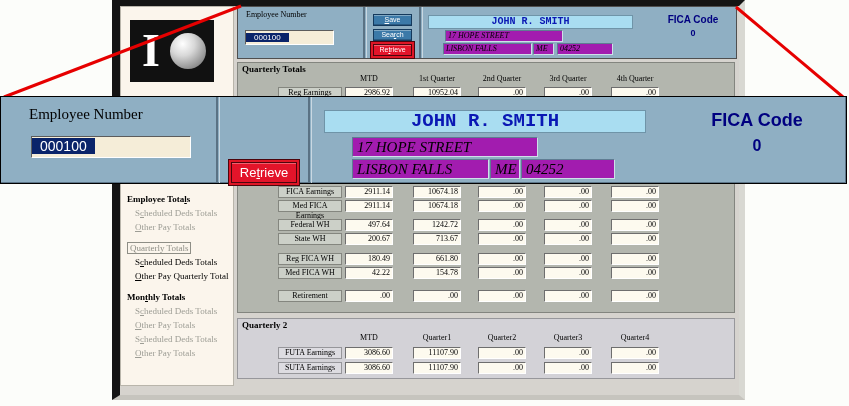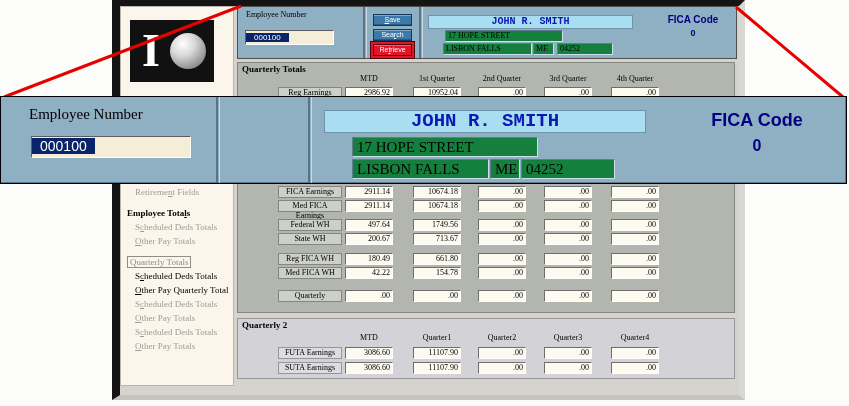--- a/index.html
+++ b/index.html
@@ -69,24 +69,24 @@
     box-shadow:0 0 0 2px #df1626, 0 0 0 3px #4c060d, inset 0 1px 0 #f0606e;
   }
   .top-panel .btn{left:6px;width:39px;height:12px;font-size:7px;line-height:10px;}
   .top-panel .btn.b1{top:7px;} .top-panel .btn.b2{top:22px;} .top-panel .btn.b3{top:37px;}
   .name-box{
     position:absolute;box-sizing:border-box;background:#a9ddf1;border:1px solid #6f94a8;
     color:#0a18b4;font-family:Liberation Mono, monospace;font-weight:bold;text-align:center;
   }
   .top-panel .name-box{left:5px;top:8px;width:205px;height:14px;font-size:10px;line-height:12px;}
   .addr{
-    position:absolute;box-sizing:border-box;background:#15803d;
+    position:absolute;box-sizing:border-box;background:#a21caf;
     border-top:1px solid #5f7c92;border-left:1px solid #5f7c92;
     border-bottom:1px solid #cfdfe9;border-right:1px solid #cfdfe9;
-    color:#000;overflow:hidden;white-space:nowrap;
+    color:#000;overflow:hidden;white-space:nowrap;font-style:italic;
   }
   .top-panel .addr{height:12px;font-size:8px;line-height:10px;padding-left:2px;}
   .top-panel .street{left:22px;top:23px;width:118px;}
   .top-panel .city{left:20px;top:36px;width:89px;}
   .top-panel .state{left:110px;top:36px;width:21px;}
   .top-panel .zip{left:134px;top:36px;width:56px;}
   .fica{position:absolute;text-align:center;color:#000080;font-family:"Liberation Sans",sans-serif;font-weight:bold;}
   .top-panel .fica{left:230px;top:7px;width:80px;font-size:10px;}
   .top-panel .fica .fica-val{font-size:9px;margin-top:3px;}
   
@@ -151,27 +151,27 @@
 </svg>
 
 <div class="window">
 
   <div class="sidebar">
     <div class="logo">
       <span class="logo-i">I</span>
       <span class="sphere"></span>
     </div>
     <nav class="menu" id="menu">
-        <div class="mi l1 off">Retireme<u>n</u>t Fields</div>
         <div class="mi l0 on gap">Employee Tota<u>l</u>s</div>
         <div class="mi l1 off">S<u>c</u>heduled Deds Totals</div>
         <div class="mi l1 off"><u>O</u>ther Pay Totals</div>
         <div class="mi l0 off gap"><span class="focusbox">Quarterly Totals</span></div>
         <div class="mi l1 on">S<u>c</u>heduled Deds Totals</div>
         <div class="mi l1 on"><u>O</u>ther Pay Quarterly Total</div>
+        <div class="mi l0 on gap">Mon<u>t</u>hly Totals</div>
         <div class="mi l1 off">S<u>c</u>heduled Deds Totals</div>
         <div class="mi l1 off"><u>O</u>ther Pay Totals</div>
         <div class="mi l1 off">S<u>c</u>heduled Deds Totals</div>
         <div class="mi l1 off"><u>O</u>ther Pay Totals</div>
       </nav>
   </div>
 
   <div class="top-panel">
     <div class="sec secA">
       <span class="fld-label">Employee Number</span>
@@ -224,21 +224,21 @@
         <div class="cell cL rowlabel">Med FICA Earnings</div>
         <div class="cell val cf0">2911.14</div>
         <div class="cell val cf1">10674.18</div>
         <div class="cell val cf2">.00</div>
         <div class="cell val cf3">.00</div>
         <div class="cell val cf4">.00</div>
       </div>
       <div class="row rqt3">
         <div class="cell cL rowlabel">Federal WH</div>
         <div class="cell val cf0">497.64</div>
-        <div class="cell val cf1">1749.56</div>
+        <div class="cell val cf1">1242.72</div>
         <div class="cell val cf2">.00</div>
         <div class="cell val cf3">.00</div>
         <div class="cell val cf4">.00</div>
       </div>
       <div class="row rqt4">
         <div class="cell cL rowlabel">State WH</div>
         <div class="cell val cf0">200.67</div>
         <div class="cell val cf1">713.67</div>
         <div class="cell val cf2">.00</div>
         <div class="cell val cf3">.00</div>
@@ -254,21 +254,21 @@
       </div>
       <div class="row rqt6">
         <div class="cell cL rowlabel">Med FICA WH</div>
         <div class="cell val cf0">42.22</div>
         <div class="cell val cf1">154.78</div>
         <div class="cell val cf2">.00</div>
         <div class="cell val cf3">.00</div>
         <div class="cell val cf4">.00</div>
       </div>
       <div class="row rqt7">
-        <div class="cell cL rowlabel">Quarterly</div>
+        <div class="cell cL rowlabel">Retirement</div>
         <div class="cell val cf0">.00</div>
         <div class="cell val cf1">.00</div>
         <div class="cell val cf2">.00</div>
         <div class="cell val cf3">.00</div>
         <div class="cell val cf4">.00</div>
       </div>
     </div>
 
   <div class="panel q2" id="q2-panel">
     <span class="panel-title">Quarterly 2</span>
@@ -297,20 +297,21 @@
 
 </div>
 
 <div class="callout">
   <div class="sec secA">
     <span class="fld-label">Employee Number</span>
     <div class="empnum"><span class="sel">000100</span></div>
   </div>
   <div class="groove"></div>
   <div class="sec secB">
+    <div class="btn b3 red">Re<u>t</u>rieve</div>
   </div>
   <div class="groove"></div>
   <div class="sec secC">
     <div class="name-box">JOHN R. SMITH</div>
     <div class="addr street">17 HOPE STREET</div>
     <div class="addr city">LISBON FALLS</div>
     <div class="addr state">ME</div>
     <div class="addr zip">04252</div>
     <div class="fica">
       <div>FICA Code</div>

